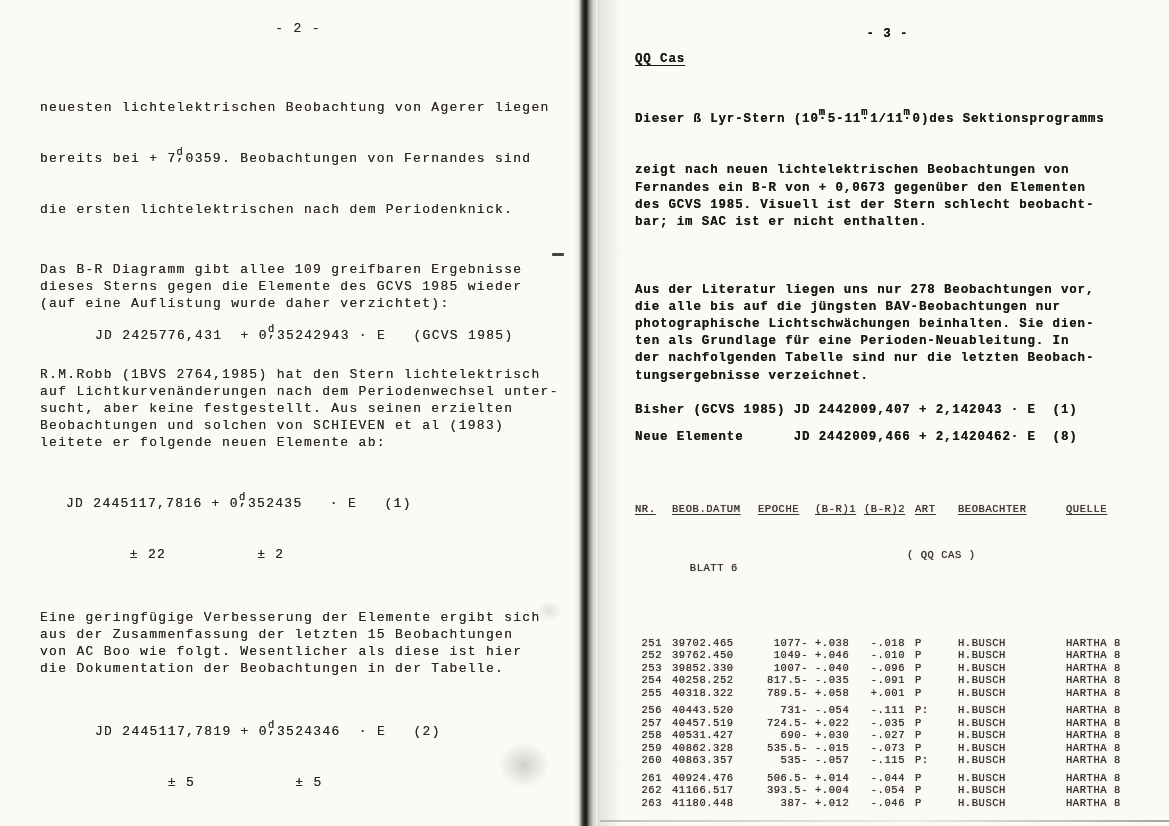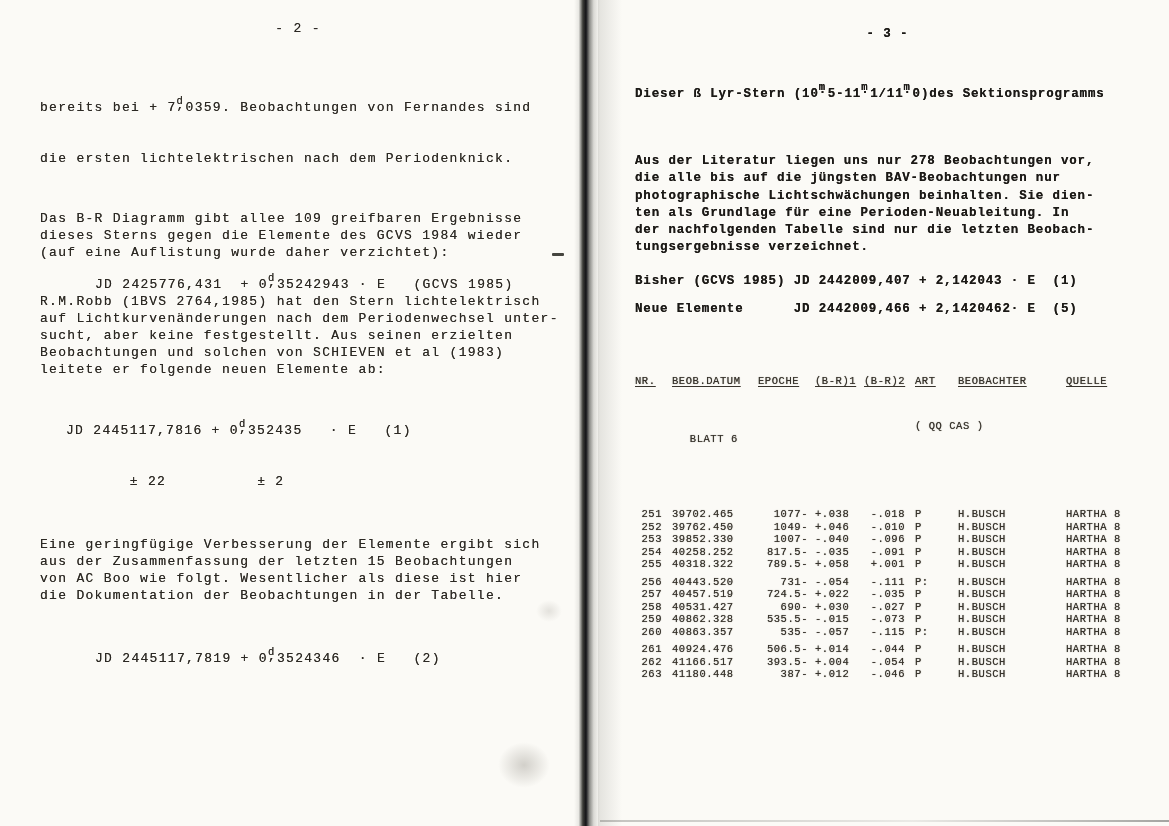--- a/index.html
+++ b/index.html
@@ -46,21 +46,21 @@
 
   
   .t-left{
     font-size:13px;line-height:17px;letter-spacing:1.3px;white-space:pre;
     color:#2b2823;text-shadow:0 0 0.6px rgba(45,40,32,0.75);
   }
   .pageno-l{text-align:center;width:516px;}
   .p2-para1{margin-top:28px;}
   .p2-para2{margin-top:9px;}
   .p2-eq-gcvs{margin-top:15px;margin-left:55px;}
-  .p2-para3{}
+  .p2-para3{margin-top:22px;}
   .p2-eq1{margin-top:10px;margin-left:26px;}
   .p2-para4{margin-top:12px;}
   .p2-eq2{margin-top:12px;margin-left:55px;}
 
   
   .t-right{
     font-size:12.5px;line-height:17.2px;letter-spacing:0.85px;white-space:pre;
     font-weight:bold;color:#1b1916;text-shadow:0 0 0.5px rgba(20,17,13,0.85);
   }
   .pageno-r{text-align:center;width:505px;}
@@ -92,38 +92,39 @@
   .tbl-right .c5{padding-left:10px;}
   .c6{padding-left:12px;}
   .tbl-right .c6{padding-left:10px;}
   .c7{padding-left:4px;}
   .tbl-right .c7{padding-left:14px;}
   .thead .trow span{text-decoration:underline;text-underline-offset:2px;}
   .thead .c0,.thead .c2,.thead .c4{text-align:left;}
   .thead{margin-bottom:9px;}
   .tgap{height:5px;}
   .blatt-line{position:relative;margin-bottom:9px;line-height:13px;}
-  .blatt-star{position:absolute;left:280px;top:0;font-family:Liberation Mono, monospace;}
+  .blatt-star{position:absolute;left:272px;top:0;font-family:Liberation Mono, monospace;}
   .tbody-right{margin-top:3px;}
 </style>
 </head>
 <body>
 
 <div class="scan">
 
   <div class="page page-left">
     <div class="t-left pageno-l">- 2 -</div>
 
     <div class="t-left p2-para1">
+      <div>neuesten lichtelektrischen Beobachtung von Agerer liegen</div>
       <div><span>bereits bei + 7</span><span class="stk"><i>d</i><b>,</b></span><span>0359. Beobachtungen von Fernandes sind</span></div>
       <div>die ersten lichtelektrischen nach dem Periodenknick.</div>
     </div>
 
     <div class="t-left p2-para2">Das B-R Diagramm gibt allee 109 greifbaren Ergebnisse
-dieses Sterns gegen die Elemente des GCVS 1984 wieder
+dieses Sterns gegen die Elemente des GCVS 1985 wieder
 (auf eine Auflistung wurde daher verzichtet):</div>
 
     <div class="t-left p2-eq-gcvs"><span>JD 2425776,431  + 0</span><span class="stk"><i>d</i><b>,</b></span><span>35242943 · E   (GCVS 1985)</span></div>
 
     <div class="t-left p2-para3">R.M.Robb (1BVS 2764,1985) hat den Stern lichtelektrisch
 auf Lichtkurvenänderungen nach dem Periodenwechsel unter-
 sucht, aber keine festgestellt. Aus seinen erzielten
 Beobachtungen und solchen von SCHIEVEN et al (1983)
 leitete er folgende neuen Elemente ab:</div>
 
@@ -132,48 +133,54 @@
       <div>       ± 22          ± 2</div>
     </div>
 
     <div class="t-left p2-para4">Eine geringfügige Verbesserung der Elemente ergibt sich
 aus der Zusammenfassung der letzten 15 Beobachtungen
 von AC Boo wie folgt. Wesentlicher als diese ist hier
 die Dokumentation der Beobachtungen in der Tabelle.</div>
 
     <div class="t-left p2-eq2">
       <div><span>JD 2445117,7819 + 0</span><span class="stk"><i>d</i><b>,</b></span><span>3524346  · E   (2)</span></div>
+      <div>        ± 5           ± 5</div>
     </div>
 
   </div>
 
   <div class="spine"></div>
   <div class="gutter-shade"></div>
   <div class="artifact-dash"></div>
   <div class="smudge"></div>
   <div class="smudge2"></div>
   <div class="bottom-edge"></div>
 
   <div class="page page-right">
     <div class="t-right pageno-r">- 3 -</div>
 
+    <div class="t-right p3-title">QQ Cas</div>
 
     <div class="t-right p3-para1">
       <div><span>Dieser ß Lyr-Stern (10</span><span class="stk"><i>m</i><b>.</b></span><span>5-11</span><span class="stk"><i>m</i><b>.</b></span><span>1/11</span><span class="stk"><i>m</i><b>.</b></span><span>0)des Sektionsprogramms</span></div>
+      <div>zeigt nach neuen lichtelektrischen Beobachtungen von
+Fernandes ein B-R von + 0,0673 gegenüber den Elementen
+des GCVS 1985. Visuell ist der Stern schlecht beobacht-
+bar; im SAC ist er nicht enthalten.</div>
     </div>
 
     <div class="t-right p3-para2">Aus der Literatur liegen uns nur 278 Beobachtungen vor,
 die alle bis auf die jüngsten BAV-Beobachtungen nur
 photographische Lichtschwächungen beinhalten. Sie dien-
 ten als Grundlage für eine Perioden-Neuableitung. In
 der nachfolgenden Tabelle sind nur die letzten Beobach-
 tungsergebnisse verzeichnet.</div>
 
     <div class="t-right p3-eq-old">Bisher (GCVS 1985) JD 2442009,407 + 2,142043 · E  (1)</div>
-    <div class="t-right p3-eq-new">Neue Elemente      JD 2442009,466 + 2,1420462· E  (5)</div>
+    <div class="t-right p3-eq-new">Neue Elemente      JD 2442009,466 + 2,1420462· E  (8)</div>
 
     <div class="tbl tbl-right">
       <div class="thead"><div class="trow"><span class="c0">NR.</span><span class="c1">BEOB.DATUM</span><span class="c2">EPOCHE</span><span class="c3">(B-R)1</span><span class="c4">(B-R)2</span><span class="c5">ART</span><span class="c6">BEOBACHTER</span><span class="c7">QUELLE</span></div></div>
       <div class="blatt-line">
         <span>BLATT 6</span>
         <span class="blatt-star">( QQ CAS )</span>
       </div>
       <div class="tbody-right"><div class="trow"><span class="c0">251</span><span class="c1">39702.465</span><span class="c2">1077-</span><span class="c3">+.038</span><span class="c4">-.018</span><span class="c5">P</span><span class="c6">H.BUSCH</span><span class="c7">HARTHA 8</span></div><div class="trow"><span class="c0">252</span><span class="c1">39762.450</span><span class="c2">1049-</span><span class="c3">+.046</span><span class="c4">-.010</span><span class="c5">P</span><span class="c6">H.BUSCH</span><span class="c7">HARTHA 8</span></div><div class="trow"><span class="c0">253</span><span class="c1">39852.330</span><span class="c2">1007-</span><span class="c3">-.040</span><span class="c4">-.096</span><span class="c5">P</span><span class="c6">H.BUSCH</span><span class="c7">HARTHA 8</span></div><div class="trow"><span class="c0">254</span><span class="c1">40258.252</span><span class="c2">817.5-</span><span class="c3">-.035</span><span class="c4">-.091</span><span class="c5">P</span><span class="c6">H.BUSCH</span><span class="c7">HARTHA 8</span></div><div class="trow"><span class="c0">255</span><span class="c1">40318.322</span><span class="c2">789.5-</span><span class="c3">+.058</span><span class="c4">+.001</span><span class="c5">P</span><span class="c6">H.BUSCH</span><span class="c7">HARTHA 8</span></div><div class="tgap"></div><div class="trow"><span class="c0">256</span><span class="c1">40443.520</span><span class="c2">731-</span><span class="c3">-.054</span><span class="c4">-.111</span><span class="c5">P:</span><span class="c6">H.BUSCH</span><span class="c7">HARTHA 8</span></div><div class="trow"><span class="c0">257</span><span class="c1">40457.519</span><span class="c2">724.5-</span><span class="c3">+.022</span><span class="c4">-.035</span><span class="c5">P</span><span class="c6">H.BUSCH</span><span class="c7">HARTHA 8</span></div><div class="trow"><span class="c0">258</span><span class="c1">40531.427</span><span class="c2">690-</span><span class="c3">+.030</span><span class="c4">-.027</span><span class="c5">P</span><span class="c6">H.BUSCH</span><span class="c7">HARTHA 8</span></div><div class="trow"><span class="c0">259</span><span class="c1">40862.328</span><span class="c2">535.5-</span><span class="c3">-.015</span><span class="c4">-.073</span><span class="c5">P</span><span class="c6">H.BUSCH</span><span class="c7">HARTHA 8</span></div><div class="trow"><span class="c0">260</span><span class="c1">40863.357</span><span class="c2">535-</span><span class="c3">-.057</span><span class="c4">-.115</span><span class="c5">P:</span><span class="c6">H.BUSCH</span><span class="c7">HARTHA 8</span></div><div class="tgap"></div><div class="trow"><span class="c0">261</span><span class="c1">40924.476</span><span class="c2">506.5-</span><span class="c3">+.014</span><span class="c4">-.044</span><span class="c5">P</span><span class="c6">H.BUSCH</span><span class="c7">HARTHA 8</span></div><div class="trow"><span class="c0">262</span><span class="c1">41166.517</span><span class="c2">393.5-</span><span class="c3">+.004</span><span class="c4">-.054</span><span class="c5">P</span><span class="c6">H.BUSCH</span><span class="c7">HARTHA 8</span></div><div class="trow"><span class="c0">263</span><span class="c1">41180.448</span><span class="c2">387-</span><span class="c3">+.012</span><span class="c4">-.046</span><span class="c5">P</span><span class="c6">H.BUSCH</span><span class="c7">HARTHA 8</span></div></div>
     </div>
   </div>

